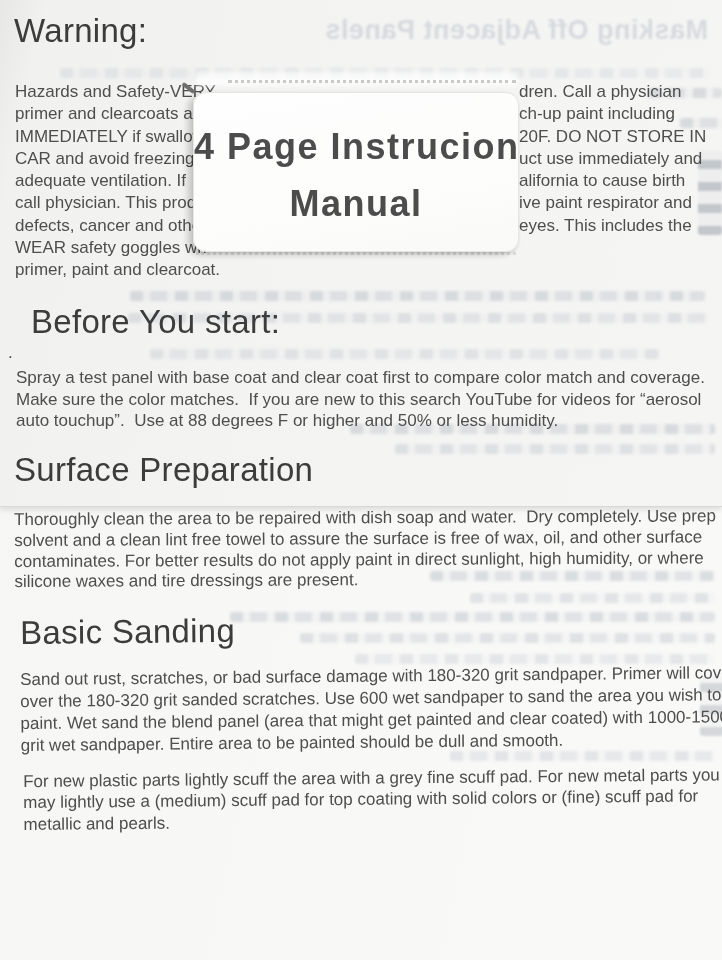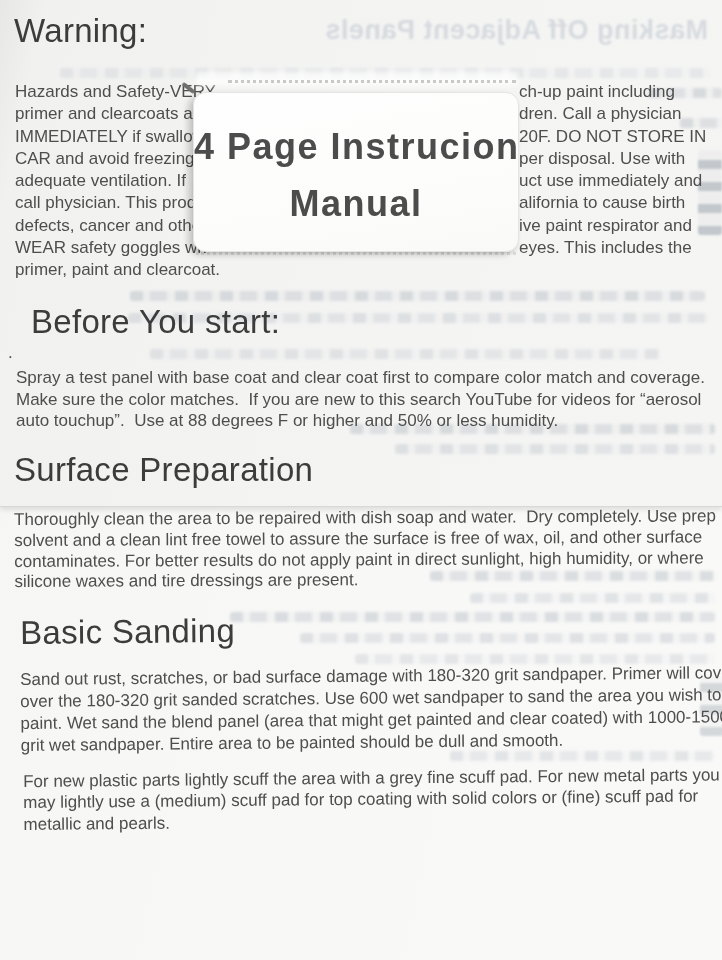--- a/index.html
+++ b/index.html
@@ -83,24 +83,23 @@
     <div class="body-line">IMMEDIATELY if swallow</div>
     <div class="body-line">CAR and avoid freezing.</div>
     <div class="body-line">adequate ventilation. If</div>
     <div class="body-line">call physician. This produ</div>
     <div class="body-line">defects, cancer and othe</div>
     <div class="body-line">WEAR safety goggles wh</div>
     <div class="body-line">primer, paint and clearcoat.</div>
   </div>
 
   <div class="body-block" style="left:519px;top:81px">
+    <div class="body-line">dren. Call a physician</div>
     <div class="body-line">ch-up paint including</div>
-    <div class="body-line">dren. Call a physician</div>
     <div class="body-line">20F. DO NOT STORE IN</div>
-    <div class="body-line">per disposal. Use with</div>
     <div class="body-line">uct use immediately and</div>
     <div class="body-line">alifornia to cause birth</div>
     <div class="body-line">ive paint respirator and</div>
     <div class="body-line">eyes. This includes the</div>
   </div>
 
   <div class="perf-glow" style="left:196px;top:72px;width:322px"></div>
   <div class="perf" style="left:228px;top:80px;width:288px"></div>
   <div class="perf" style="left:196px;top:252px;width:320px;opacity:.55"></div>
   <div class="corner-mark"></div>

